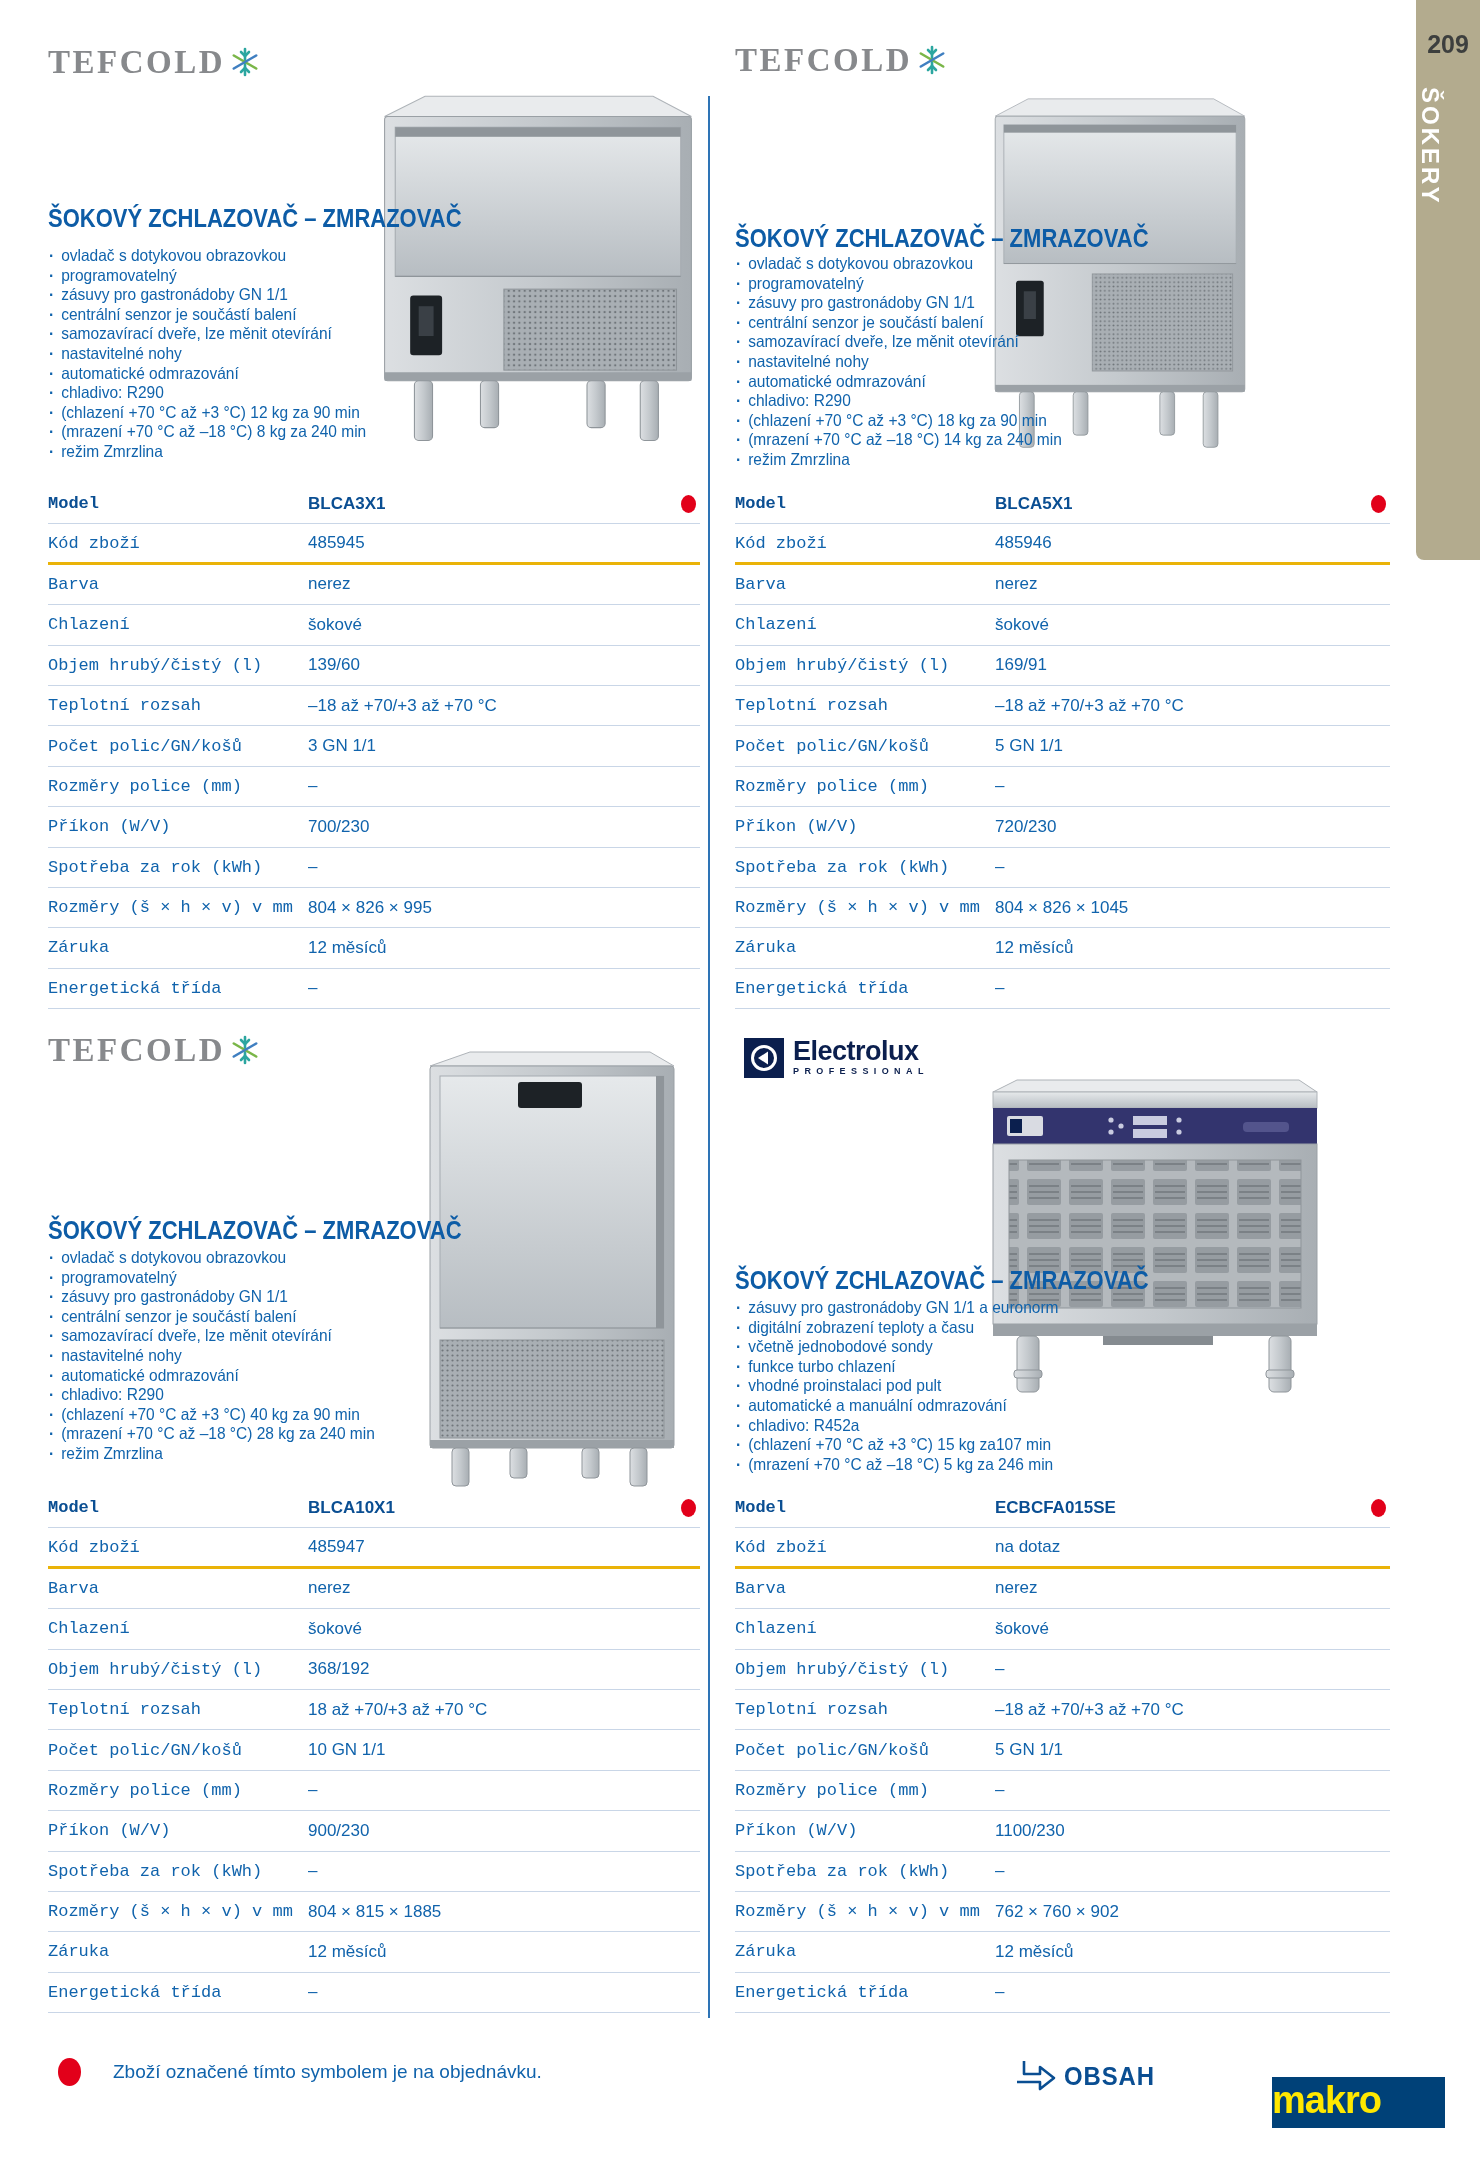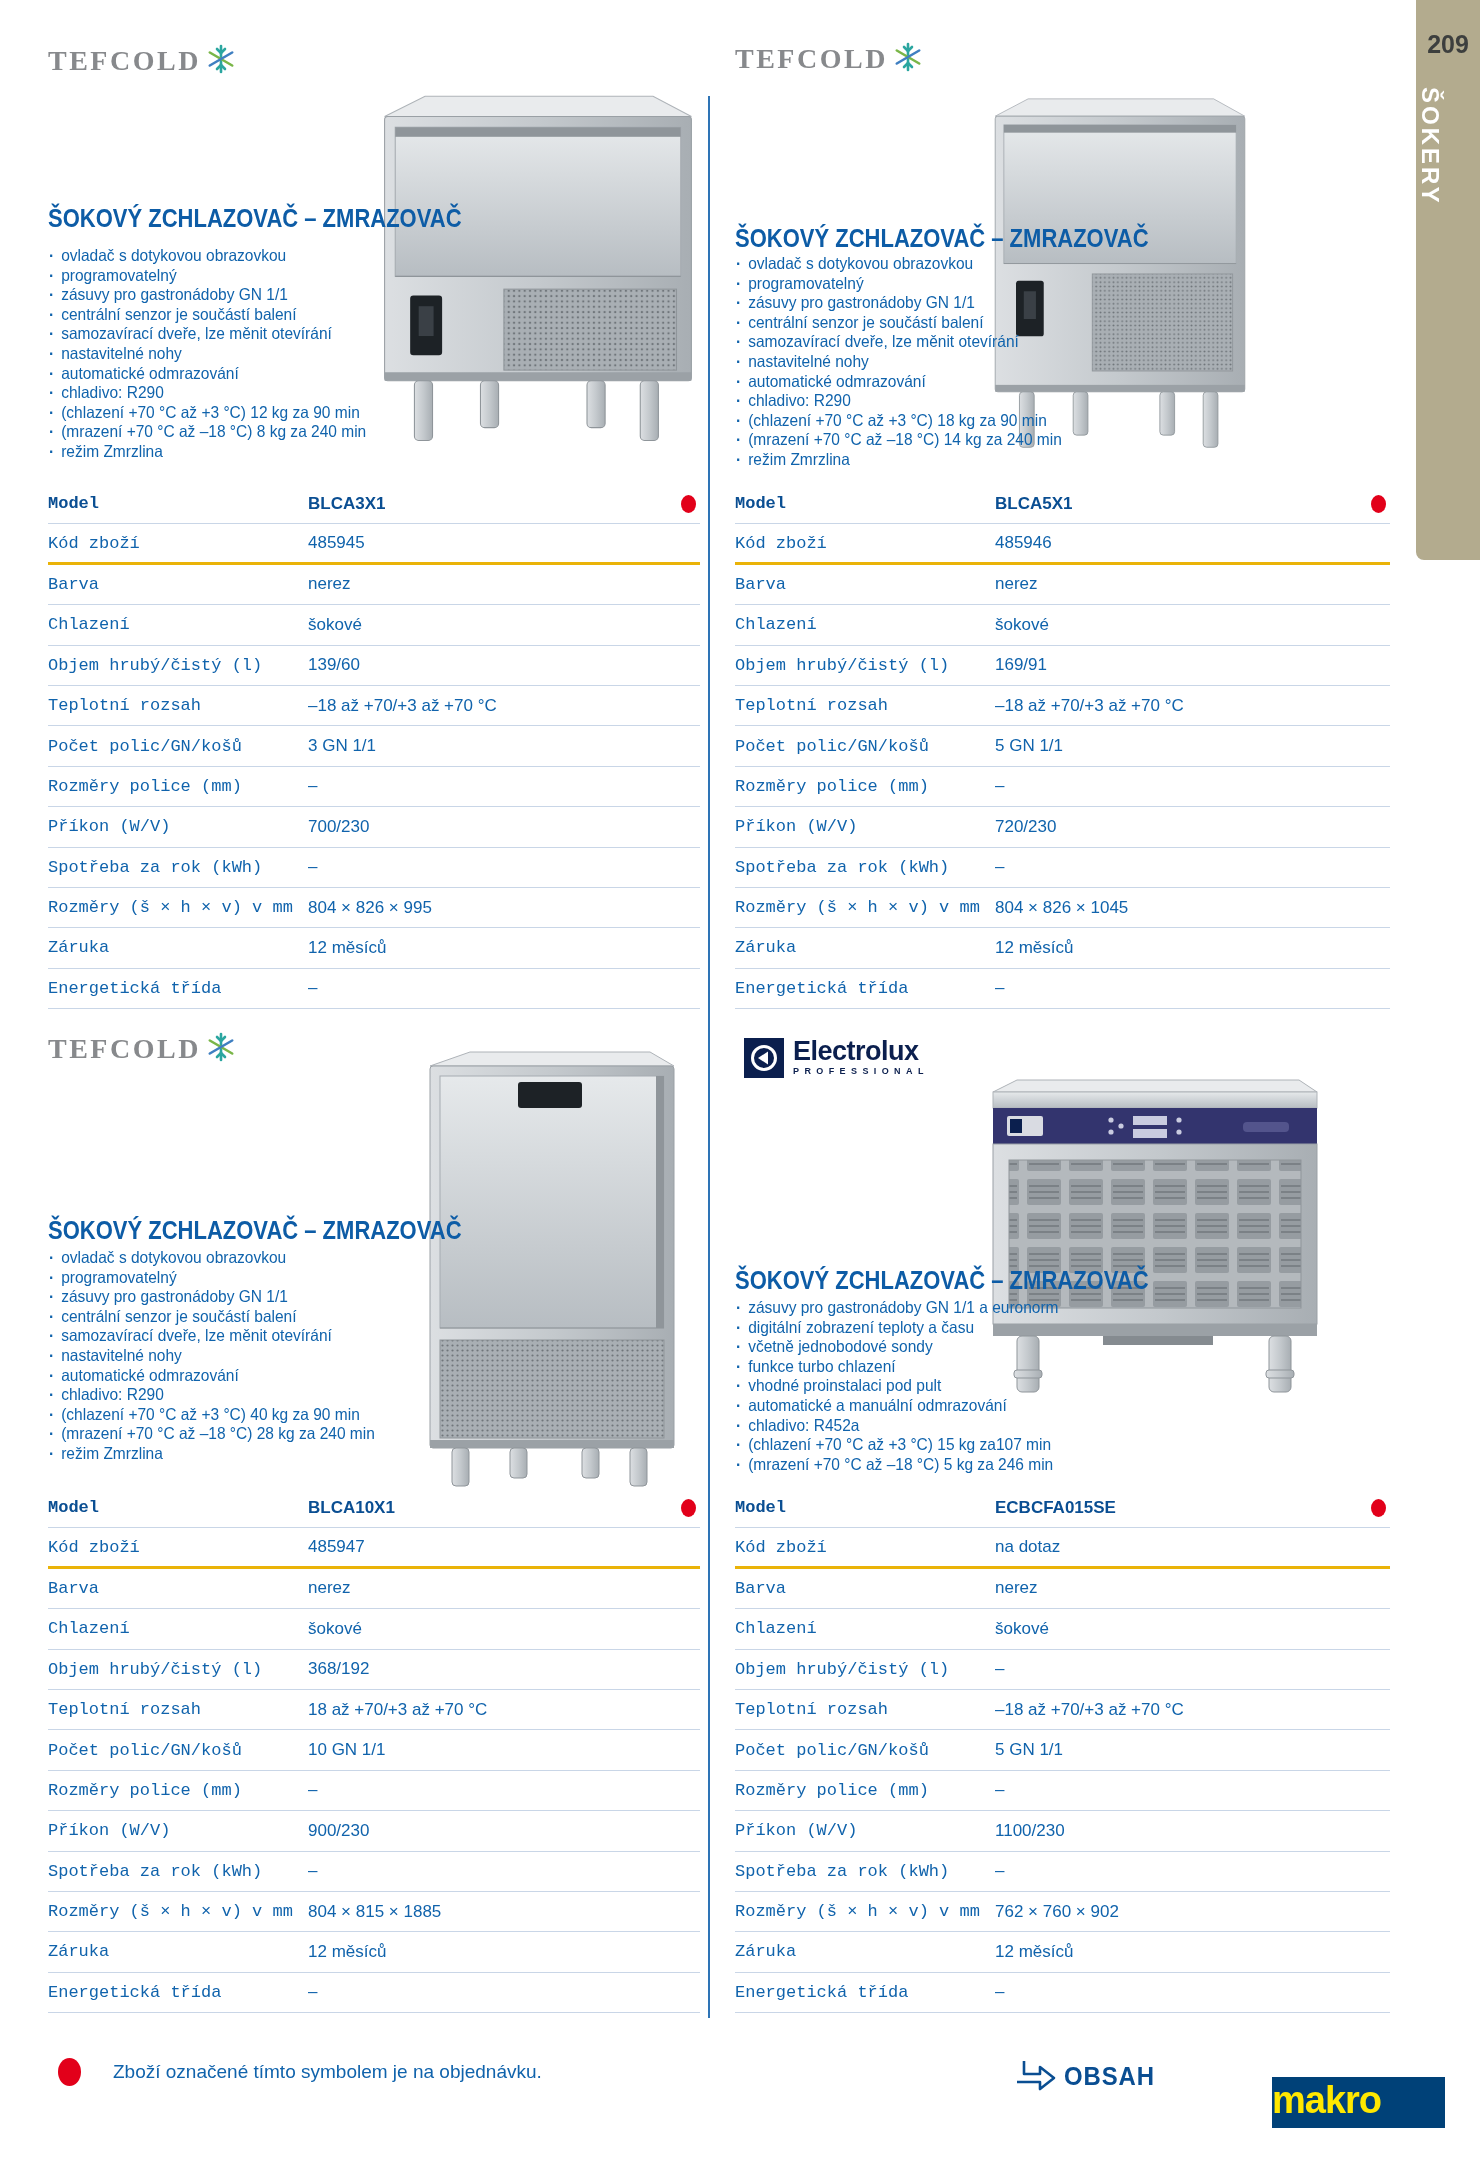--- a/index.html
+++ b/index.html
@@ -9,21 +9,21 @@
   .divider{position:absolute;left:708px;top:96px;width:2px;height:1922px;background:#2e74b6;}
   
   .sidebar{position:absolute;right:0;top:0;width:64px;height:560px;background:#b3ab8e;
            border-radius:0 0 0 8px;text-align:center;}
   .pagenum{margin-top:30px;font-size:25px;font-weight:bold;color:#3d3f3e;}
   .sidelabel{margin-top:28px;writing-mode:vertical-rl;font-size:24px;font-weight:bold;
              color:#ffffff;letter-spacing:3px;}
   
   .product{position:absolute;}
   .brand{position:absolute;left:0;white-space:nowrap;}
-  .tef-text{font-family:"Liberation Serif",serif;font-size:28px;font-weight:600;
+  .tef-text{font-family:"Liberation Serif",serif;font-size:33px;font-weight:600;
             color:#87898c;letter-spacing:2.5px;}
   .snowflake{vertical-align:-4px;margin-left:5px;}
   .el-logo{display:flex;align-items:flex-start;padding-left:9px;}
   .el-txt{margin-left:9px;}
   .el-name{font-size:27px;font-weight:bold;color:#0b1f4e;line-height:26px;letter-spacing:-0.5px;}
   .el-sub{font-size:9px;font-weight:bold;color:#0b1f4e;letter-spacing:5.4px;margin-top:2px;}
   .pimg{position:absolute;}
   .ptitle{position:absolute;left:0;margin:0;font-size:25px;font-weight:bold;color:#0d5ca6;
           white-space:nowrap;transform:scaleX(.88);transform-origin:0 50%;}
   .bullets{position:absolute;left:0;margin:0;padding:0;list-style:none;

